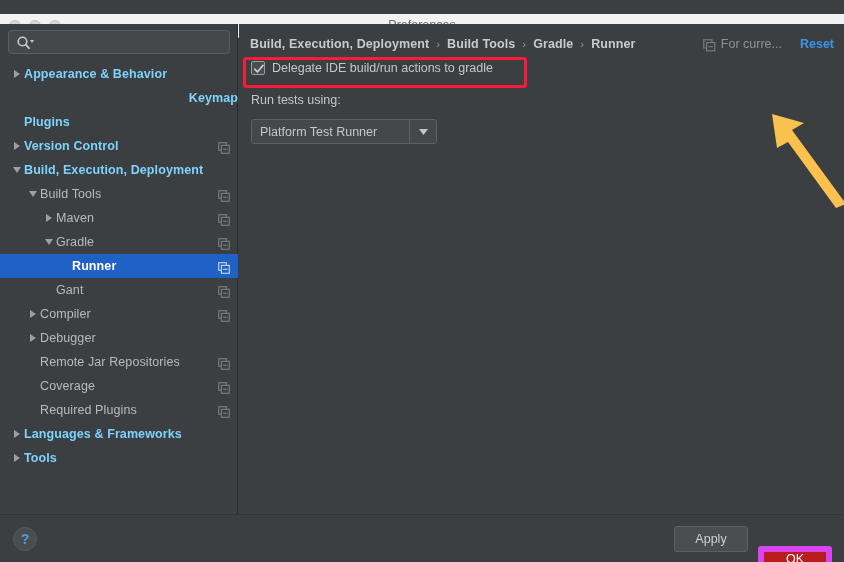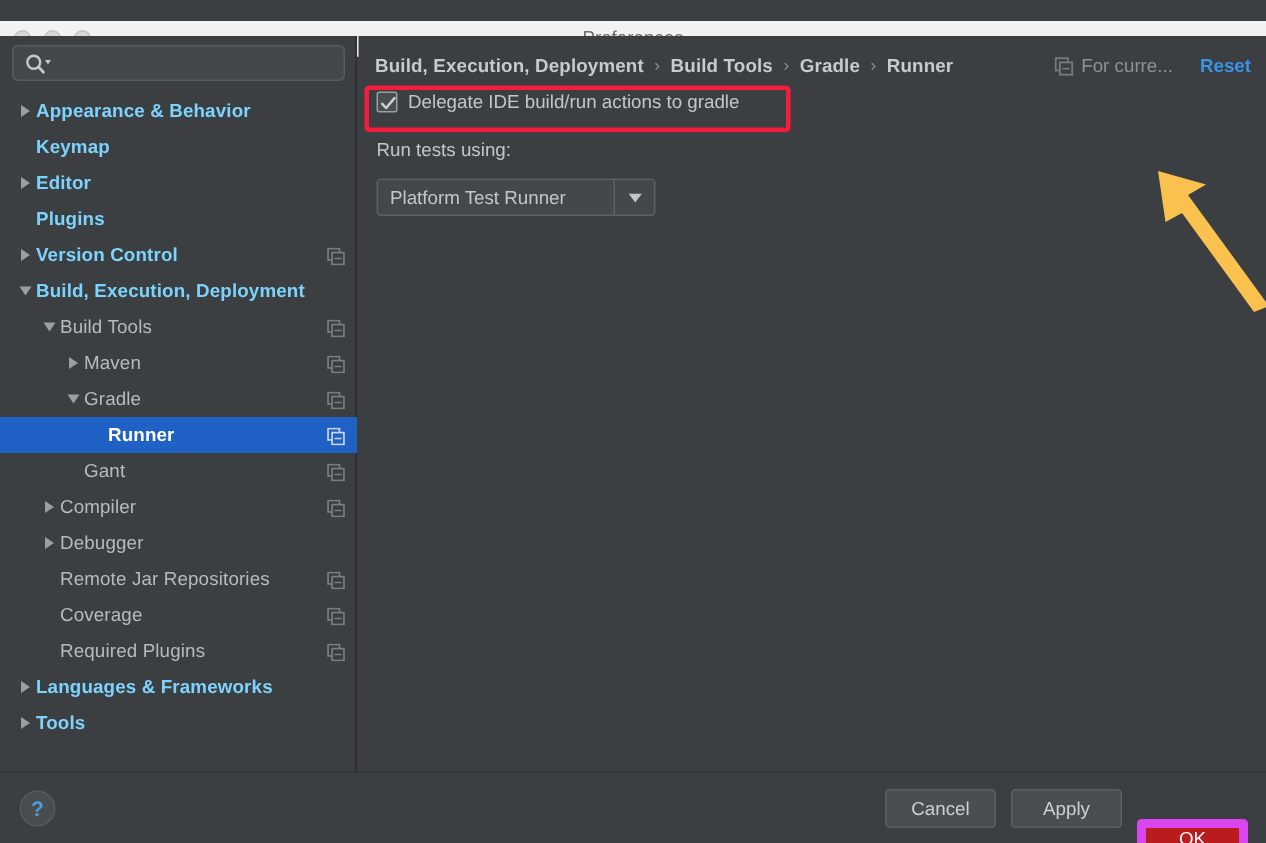--- a/index.html
+++ b/index.html
@@ -348,29 +348,23 @@
         </span>
       </div>
     </div>
     <div class="tree" id="tree">
         <div class="tree-row top" style="padding-left: 10px;">
           <span class="twisty">
             <span class="tri right"></span>
           </span>
           <span class="tree-label">Appearance &amp; Behavior</span>
         </div>
-        <div class="tree-row top" style="padding-left: 10px;">
+        <div class="tree-row top" style="padding-left: 10px; justify-content: flex-end;">
           <span class="twisty"></span>
           <span class="tree-label">Keymap</span>
-        </div>
-        <div class="tree-row top" style="padding-left: 10px;">
-          <span class="twisty">
-            <span class="tri right"></span>
-          </span>
-          <span class="tree-label">Editor</span>
         </div>
         <div class="tree-row top" style="padding-left: 10px;">
           <span class="twisty"></span>
           <span class="tree-label">Plugins</span>
         </div>
         <div class="tree-row top" style="padding-left: 10px;">
           <span class="twisty">
             <span class="tri right"></span>
           </span>
           <span class="tree-label">Version Control</span>
@@ -543,19 +537,18 @@
     <svg class="arrow-anno" width="90" height="105" viewBox="0 0 90 105">
       <polygon points="8,10 40,19 28,26 82,100 72,104 24,38 13,44" fill="#fbc14e"></polygon>
     </svg>
   </div>
 
   <div class="hl-rect"></div>
 
   <div class="footer">
     <div class="help-btn">?</div>
     <div class="btn-group">
-      <div class="btn">Cancel</div>
       <div class="btn">Apply</div>
       <div class="btn primary">OK</div>
     </div>
   </div>
 
 </div>
 
 </body></html>

